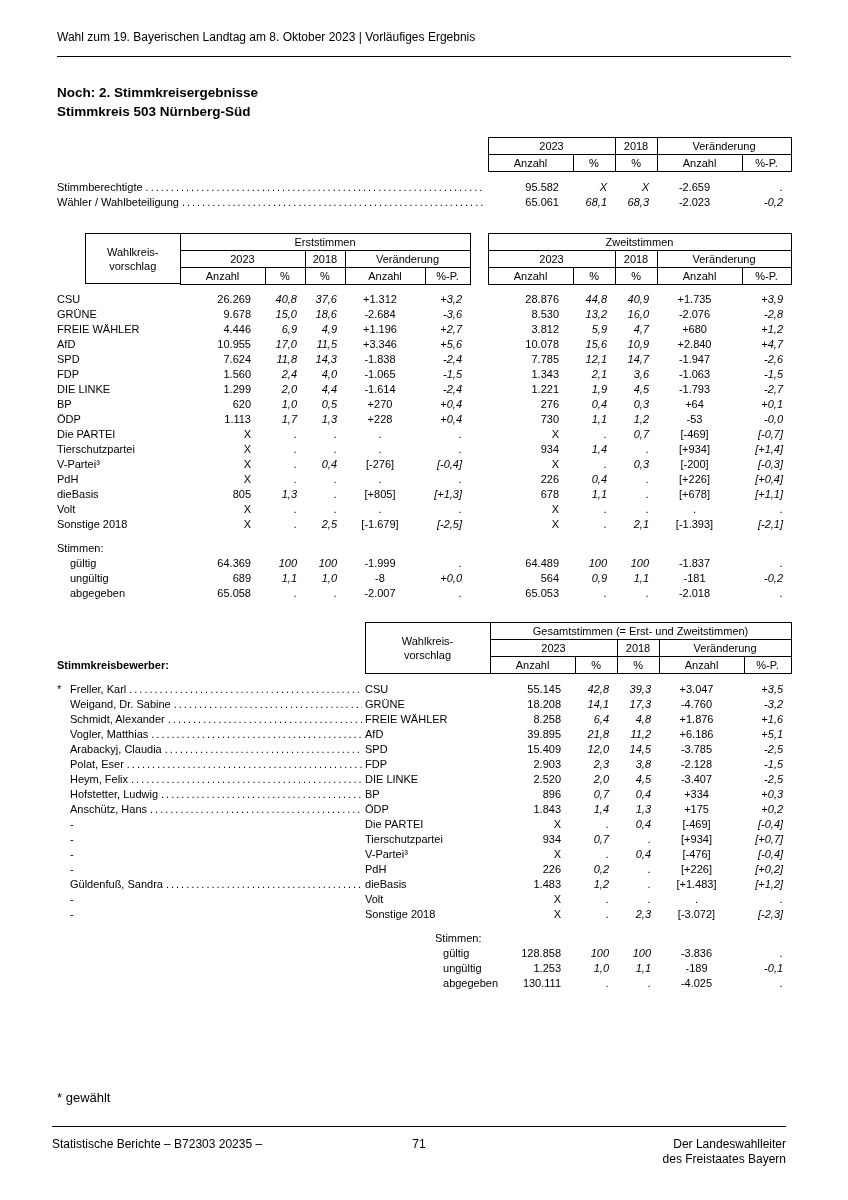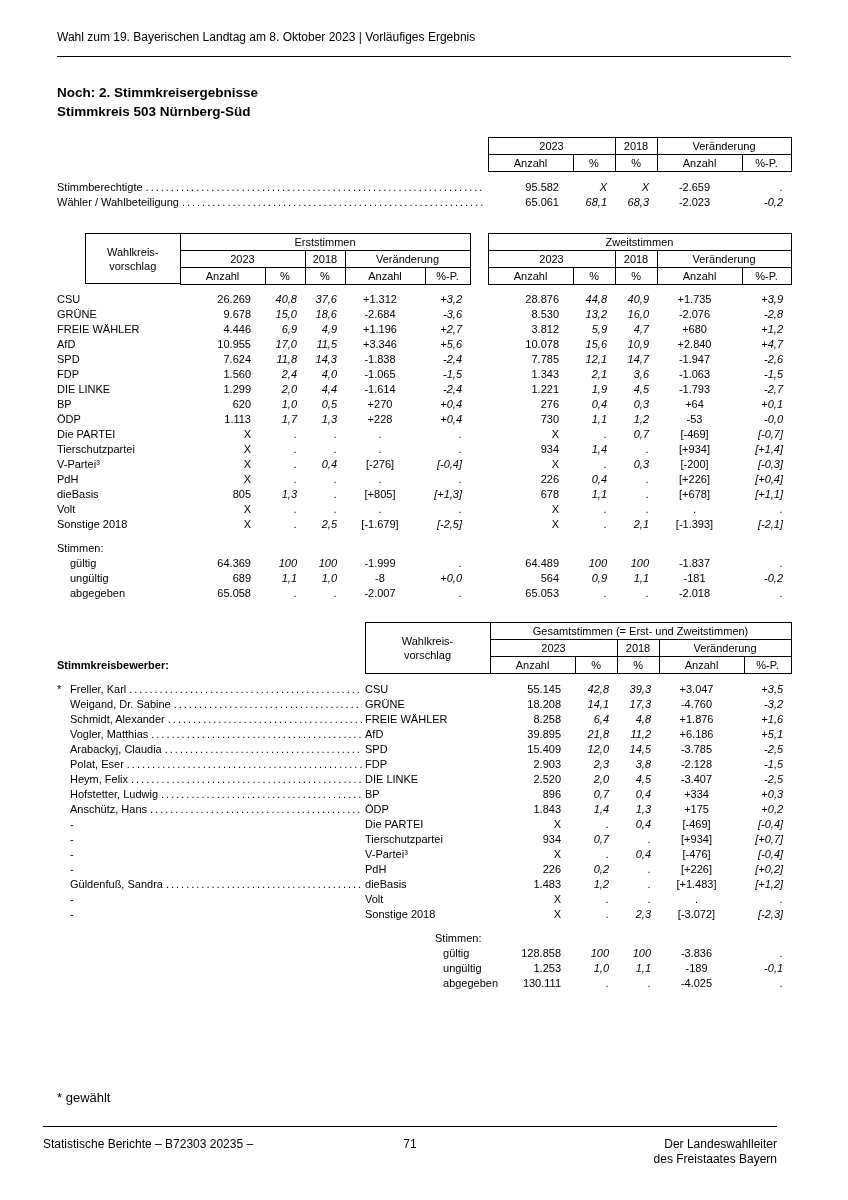--- a/index.html
+++ b/index.html
@@ -50,21 +50,21 @@
     margin-left:28px;height:51px;box-sizing:border-box;
     border:1px solid #000;border-right:none;
     display:flex;flex-direction:column;justify-content:center;text-align:center;
   }
   td.wkv2{border:1px solid #000;text-align:center;vertical-align:middle;}
   .wkvline{display:block;}
   td.bewerber{vertical-align:bottom;font-weight:bold;padding-bottom:2px;text-align:left;}
 
   .footnote{position:absolute;left:57px;top:1078px;font-size:13px;margin-top:12px;}
   .footer{
-    position:absolute;left:43px;top:1126px;width:734px;
+    position:absolute;left:52px;top:1126px;width:734px;
     border-top:1px solid #000;padding-top:10px;
     display:grid;grid-template-columns:1fr auto 1fr;align-items:start;font-size:12px;
   }
   .footer .fl{text-align:left;}
   .footer .fc{text-align:center;}
   .footer .fr{text-align:right;line-height:15px;}
   .footer .fr span{display:block;}
 </style>
 </head>
 <body>

